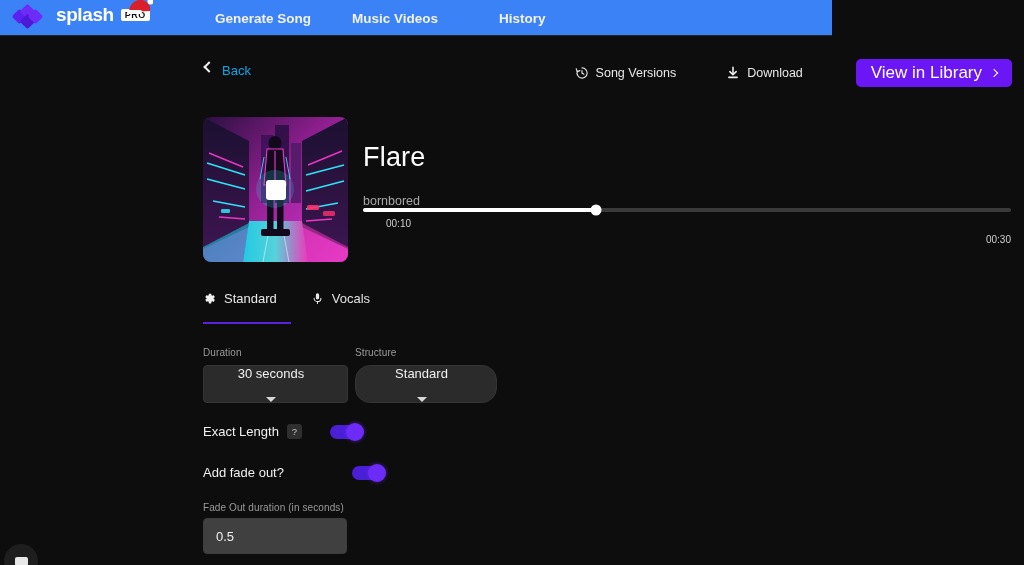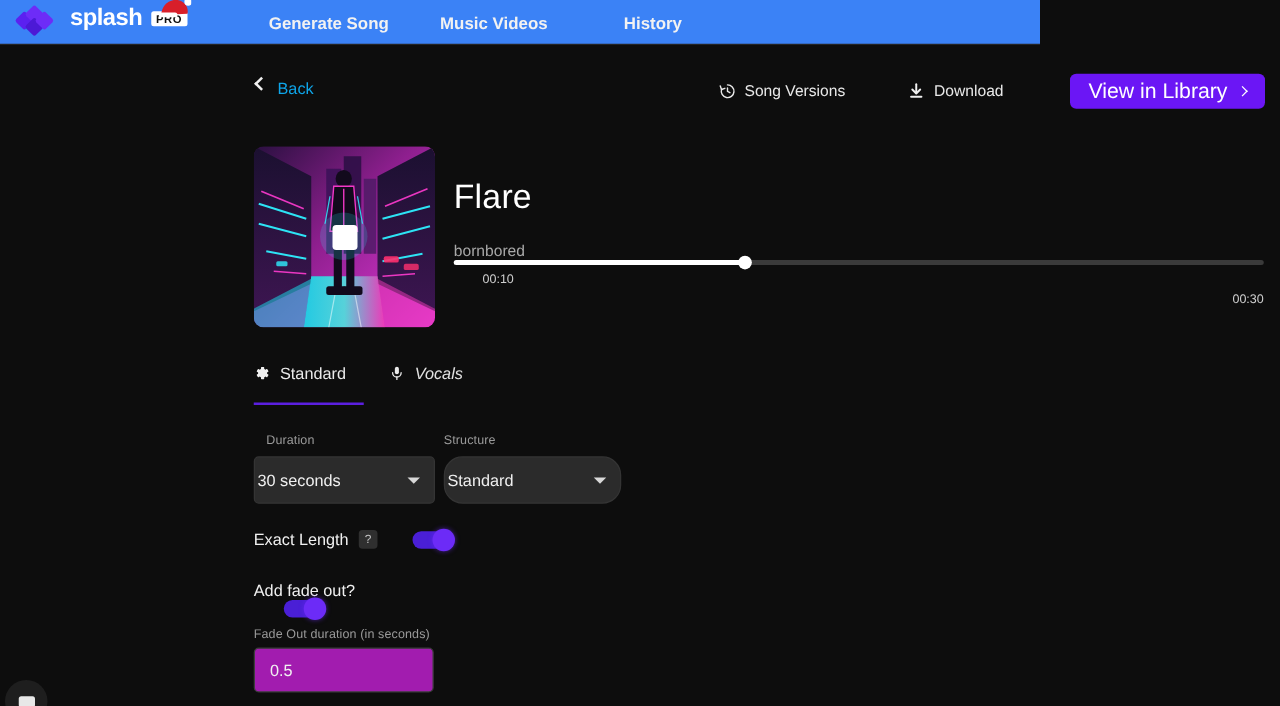--- a/index.html
+++ b/index.html
@@ -144,36 +144,36 @@
   
   .tabs {
     position: absolute; left: 203px; top: 291px;
     display: flex; align-items: flex-start; gap: 34px;
   }
   .tab {
     display: flex; align-items: center; gap: 8px;
     font-size: 13px; color: #eaeaea; cursor: pointer;
     padding-bottom: 10px;
   }
-  .tab.inactive { color: #e2e2e2; font-style: italic; }
+  .tab.inactive { color: #e2e2e2; }
   .tab-underline {
     position: absolute; left: 203px; top: 322px;
     width: 88px; height: 2px; background: #5b1fe0;
   }
 
   
   .field-label {
     position: absolute; font-size: 10px; color: #9a9a9a; letter-spacing: 0.1px;
   }
   .select-box {
     position: absolute;
     height: 38px; background: #2b2b2b;
     border: 1px solid #343434; border-radius: 4px;
     display: flex; align-items: center; justify-content: space-between;
-    padding: 0 11px 0 2px; cursor: pointer;
+    padding: 0 11px 0 2px; cursor: pointer; flex-direction: column;
   }
   .select-value { font-size: 13px; color: #f0f0f0; }
   .caret-down {
     width: 0; height: 0;
     border-left: 5px solid transparent; border-right: 5px solid transparent;
     border-top: 5px solid #d8d8d8;
   }
 
   .toggle-row {
     position: absolute; display: flex; align-items: center;
@@ -192,21 +192,21 @@
   .switch .knob {
     position: absolute; right: -2px; top: 50%;
     transform: translateY(-50%);
     width: 18px; height: 18px; border-radius: 50%;
     background: #6c2bf7;
     box-shadow: 0 0 4px rgba(108,43,247,0.6);
   }
 
   .text-input {
     position: absolute;
-    height: 36px; background: #a21caf;
+    height: 36px; background: #404040;
     border: 1px solid #3d3d3d; border-radius: 4px;
     display: flex; align-items: center; padding: 0 12px;
   }
   .text-input .val { font-size: 13px; color: #f0f0f0; }
 
   
   .chat-widget {
     position: absolute; left: 4px; top: 544px;
     width: 34px; height: 34px; border-radius: 50%;
     background: #1e1e1e;
@@ -386,42 +386,42 @@
     <svg width="13" height="13" viewBox="0 0 16 16">
       <rect x="6" y="1.6" width="4" height="7.6" rx="2" fill="#e8e8e8"></rect>
       <path d="M3.8 7.6a4.2 4.2 0 0 0 8.4 0" fill="none" stroke="#e8e8e8" stroke-width="1.3" stroke-linecap="round"></path>
       <path d="M8 11.8 L8 14.2" stroke="#e8e8e8" stroke-width="1.3" stroke-linecap="round"></path>
     </svg>
     <span>Vocals</span>
   </div>
 </div>
 <div class="tab-underline"></div>
 
-<div class="field-label" style="left:203px; top:347px;margin-left:10px;">Duration</div>
+<div class="field-label" style="left:203px; top:347px;">Duration</div>
 <div class="select-box" style="left:203px; top:365px; width:145px;">
   <span class="select-value">30 seconds</span>
   <span class="caret-down"></span>
 </div>
 
 <div class="field-label" style="left:355px; top:347px;">Structure</div>
 <div class="select-box" style="left:355px; top:365px; width:142px;border-radius:15px;">
   <span class="select-value">Standard</span>
   <span class="caret-down"></span>
 </div>
 
 <div class="toggle-row" style="left:203px; top:424px;">
   <span class="toggle-label">Exact Length</span>
   <span class="help-badge">?</span>
   <span style="display:inline-block;width:28px;"></span>
   <span class="switch">
     <span class="knob"></span>
   </span>
 </div>
 
-<div class="toggle-row" style="left:203px; top:465px;flex-direction:column;">
+<div class="toggle-row" style="left:203px; top:465px;">
   <span class="toggle-label">Add fade out?</span>
   <span style="display:inline-block;width:68px;"></span>
   <span class="switch">
     <span class="knob"></span>
   </span>
 </div>
 
 <div class="field-label" style="left:203px; top:502px;">Fade Out duration (in seconds)</div>
 <div class="text-input" style="left:203px; top:518px; width:144px;">
   <span class="val">0.5</span>

